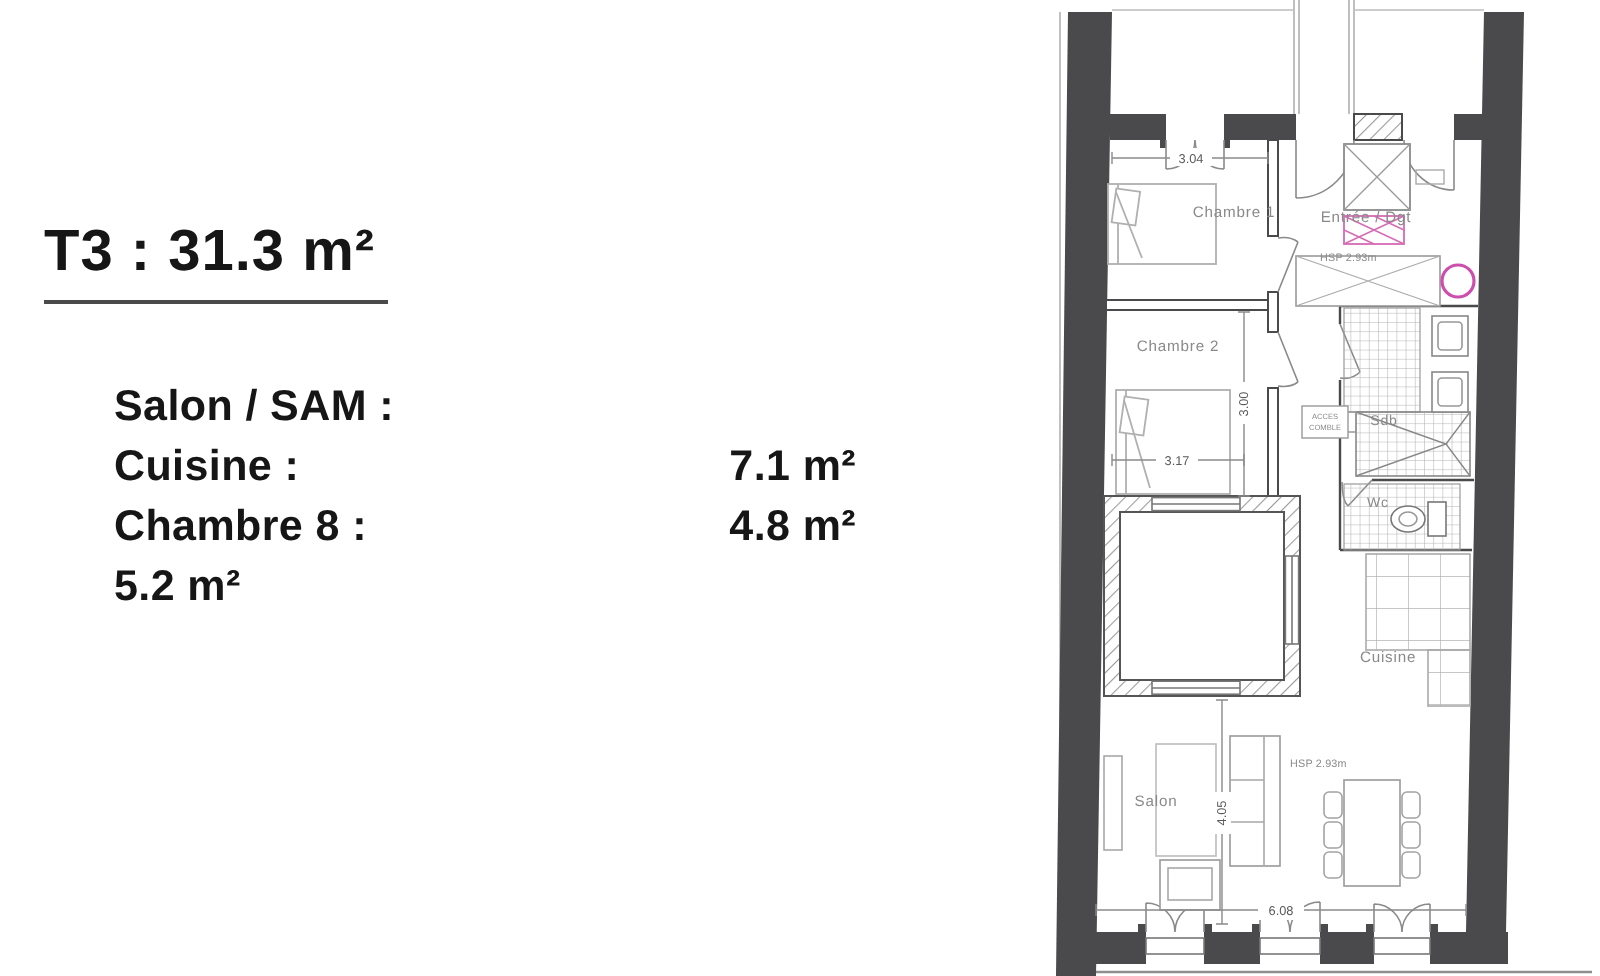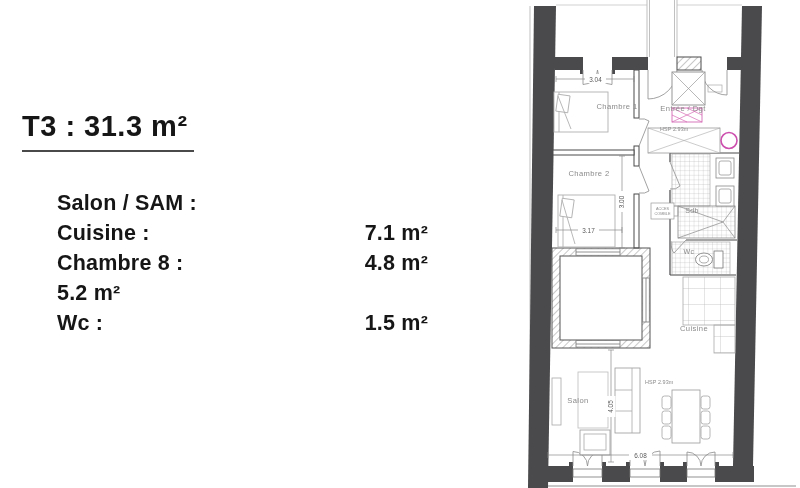--- a/index.html
+++ b/index.html
@@ -34,24 +34,20 @@
       </div>
       <div class="row">
         <span class="lbl">Chambre 8 :</span>
         <span class="val">4.8 m²</span>
       </div>
       <div class="row">
       </div>
       <div class="row">
         <span class="val">5.2 m²</span>
       </div>
-      <div class="row">
-        <span class="lbl">Wc :</span>
-        <span class="val">1.5 m²</span>
-      </div>
     </div>
   </div>
 
   <svg class="floorplan" width="272" height="488" viewBox="0 0 272 488">
     <defs>
       <pattern id="hatch" width="5" height="5" patternUnits="userSpaceOnUse" patternTransform="rotate(45)">
         <line x1="0" y1="0" x2="0" y2="5" stroke="#9a9a9a" stroke-width="1.1"></line>
       </pattern>
       <pattern id="tiles" width="4.6" height="4.6" patternUnits="userSpaceOnUse">
         <path d="M4.6 0H0V4.6" fill="none" stroke="#adadad" stroke-width="0.5"></path>

